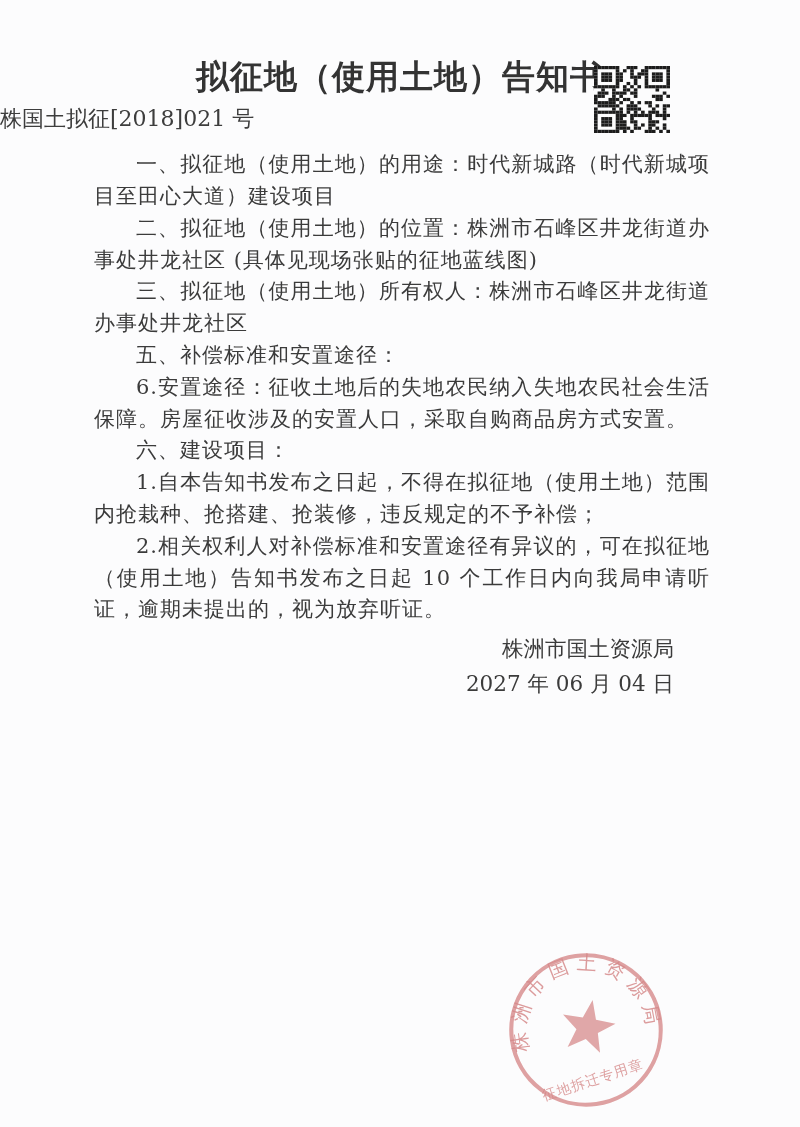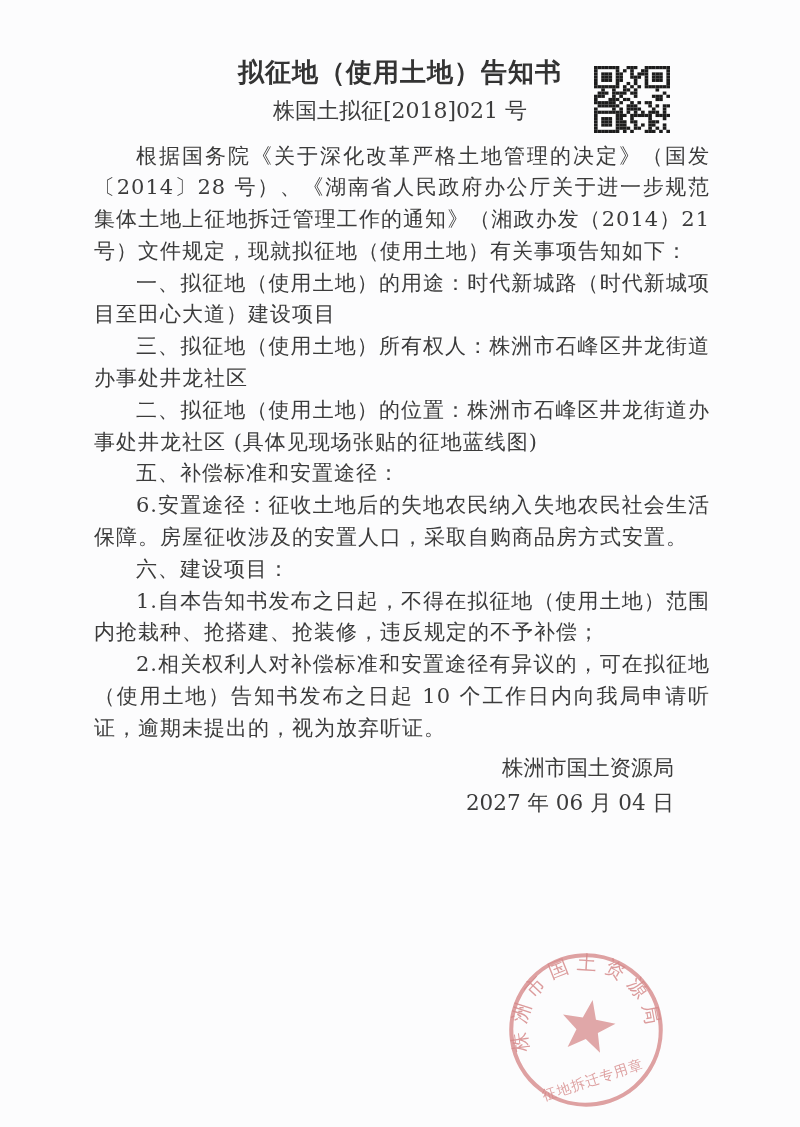--- a/index.html
+++ b/index.html
@@ -2,25 +2,25 @@
 <html><head>
 <meta charset="utf-8">
 <style>
   html,body{margin:0;padding:0;background:#ffffff;}
   .page{
     width:800px;height:1127px;position:relative;overflow:hidden;
     background:#fcfcfd;box-sizing:border-box;padding-top:56px;
     font-family:"DejaVu Serif","Liberation Serif",serif;color:#3b3b3b;
   }
   .title{
-    margin:0;text-align:center;font-size:26px;font-weight:700;
+    margin:0;text-align:center;font-size:33px;font-weight:700;
     letter-spacing:1px;line-height:1.25;color:#333;
   }
   .doc-number{
-    text-align:center;font-size:22px;margin-top:7px;color:#3d3d3d;
+    text-align:left;font-size:22px;margin-top:7px;color:#3d3d3d;
   }
   .qr{
     position:absolute;left:594px;top:66px;width:76px;height:67px;
   }
   .doc-body{
     margin:15px 90px 0 94px;font-size:21px;line-height:31.8px;
     text-align:justify;letter-spacing:1px;
   }
   .doc-body p{margin:0;text-indent:2em;}
   .signature{
@@ -284,24 +284,23 @@
       <rect x="16" y="20" width="1" height="1" fill="#1c1c1c"></rect>
       <rect x="18" y="20" width="1" height="1" fill="#1c1c1c"></rect>
       <rect x="20" y="20" width="1" height="1" fill="#1c1c1c"></rect>
     </svg>
 
   <h1 class="title">拟征地（使用土地）告知书</h1>
 
   <div class="doc-number">株国土拟征[2018]021 号</div>
 
   <div class="doc-body">
-    <p>根据国务院《关于深化改革严格土地管理的决定》（国发〔2014〕28 号）、《湖南省人民政府办公厅关于进一步规范集体土地上征地拆迁管理工作的通知》（湘政办发（2014）21 号）文件规定，现就拟征地（使用土地）有关事项告知如下：</p>
     <p>一、拟征地（使用土地）的用途：时代新城路（时代新城项目至田心大道）建设项目</p>
+    <p>二、拟征地（使用土地）的位置：株洲市石峰区井龙街道办事处井龙社区 (具体见现场张贴的征地蓝线图)</p>
     <p>三、拟征地（使用土地）所有权人：株洲市石峰区井龙街道办事处井龙社区</p>
-    <p>二、拟征地（使用土地）的位置：株洲市石峰区井龙街道办事处井龙社区 (具体见现场张贴的征地蓝线图)</p>
     <p>五、补偿标准和安置途径：</p>
     <p>6.安置途径：征收土地后的失地农民纳入失地农民社会生活保障。房屋征收涉及的安置人口，采取自购商品房方式安置。</p>
     <p>六、建设项目：</p>
     <p>1.自本告知书发布之日起，不得在拟征地（使用土地）范围内抢栽种、抢搭建、抢装修，违反规定的不予补偿；</p>
     <p>2.相关权利人对补偿标准和安置途径有异议的，可在拟征地（使用土地）告知书发布之日起 10 个工作日内向我局申请听证，逾期未提出的，视为放弃听证。</p>
   </div>
 
   <div class="signature">
     <div>株洲市国土资源局</div>
     <div>2027 年 06 月 04 日</div>

